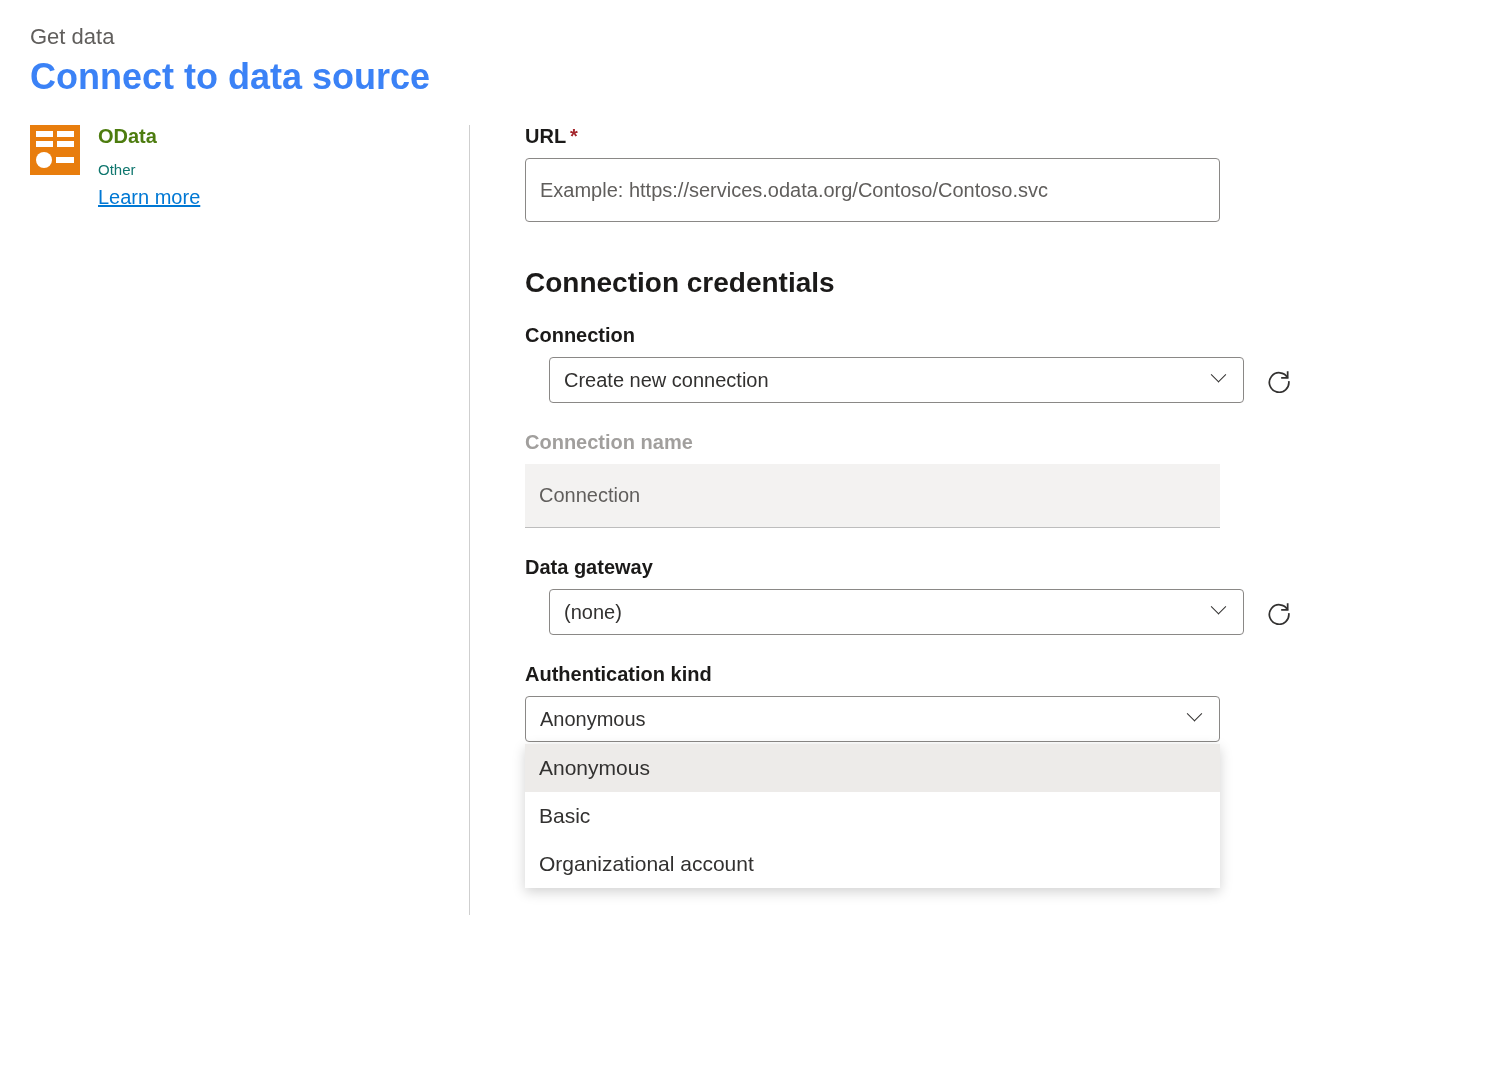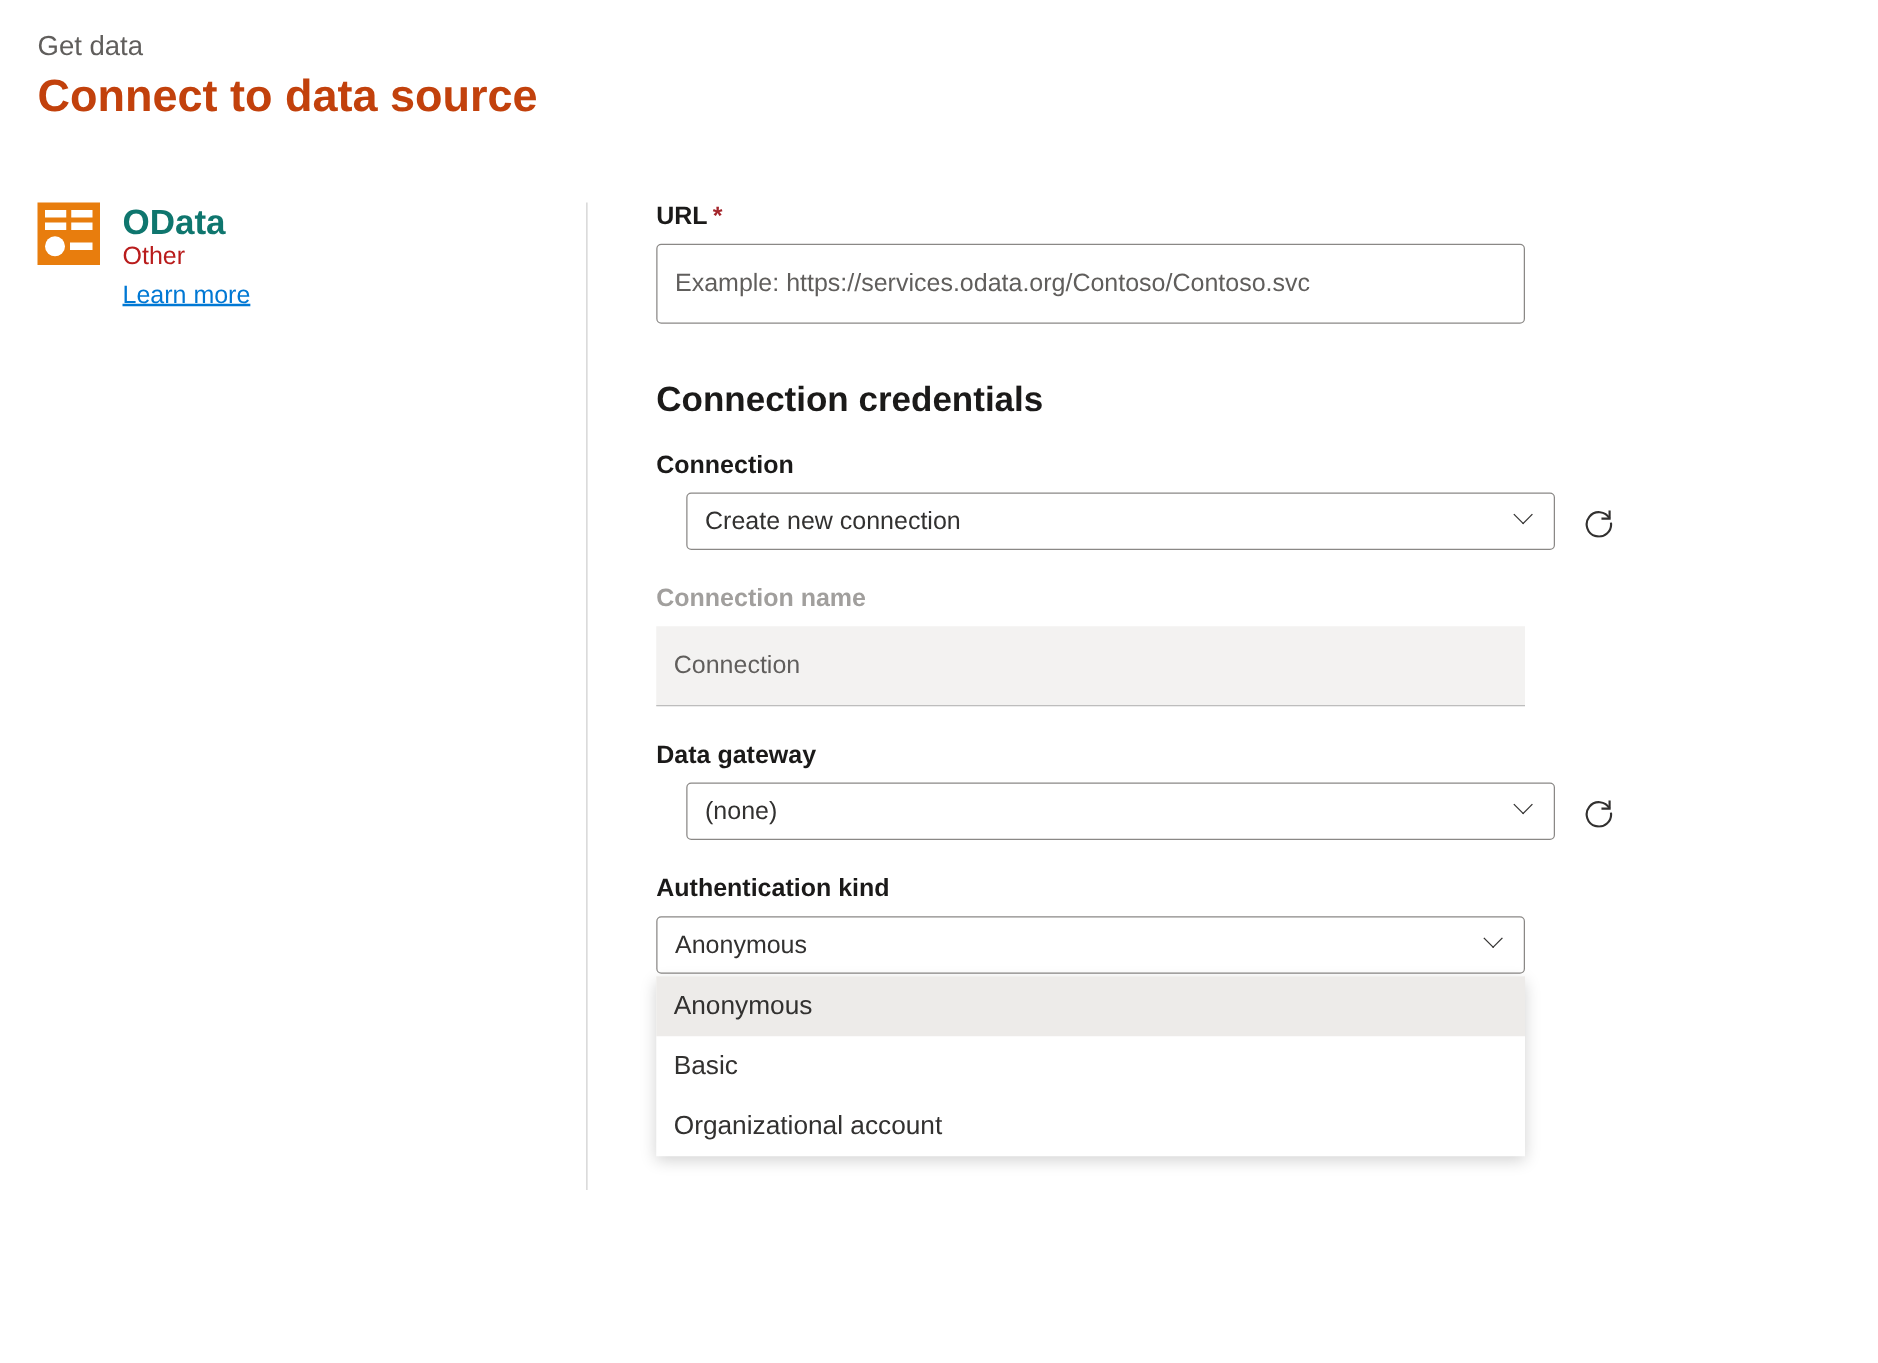--- a/index.html
+++ b/index.html
@@ -16,22 +16,22 @@
     }
     .breadcrumb {
       font-size: 22px;
       color: #605e5c;
       font-weight: 400;
       margin-bottom: 6px;
     }
     .page-title {
       font-size: 36px;
       font-weight: 700;
-      color: #c2410c;
-      margin-bottom: 64px;
+      color: #3b82f6;
+      margin-bottom: 27px;
     }
     .layout {
       display: flex;
     }
     .sidebar {
       width: 440px;
       display: flex;
       align-items: flex-start;
       gap: 18px;
       padding-right: 30px;
@@ -69,28 +69,28 @@
       height: 16px;
       border-radius: 50%;
       background: #ffffff;
     }
     .connector-icon .bar {
       flex: 1;
       height: 6px;
       background: #ffffff;
     }
     .connector-meta .connector-title {
-      font-size: 28px;
+      font-size: 20px;
       font-weight: 600;
+      color: #4d7c0f;
+    }
+    .connector-meta .connector-category {
+      font-size: 15px;
       color: #0f766e;
-    }
-    .connector-meta .connector-category {
-      font-size: 20px;
-      color: #b91c1c;
-      margin-top: 0;
+      margin-top: 13px;
     }
     .connector-meta a {
       display: inline-block;
       font-size: 20px;
       color: #0078d4;
       text-decoration: underline;
       margin-top: 8px;
     }
     .main {
       flex: 1;

